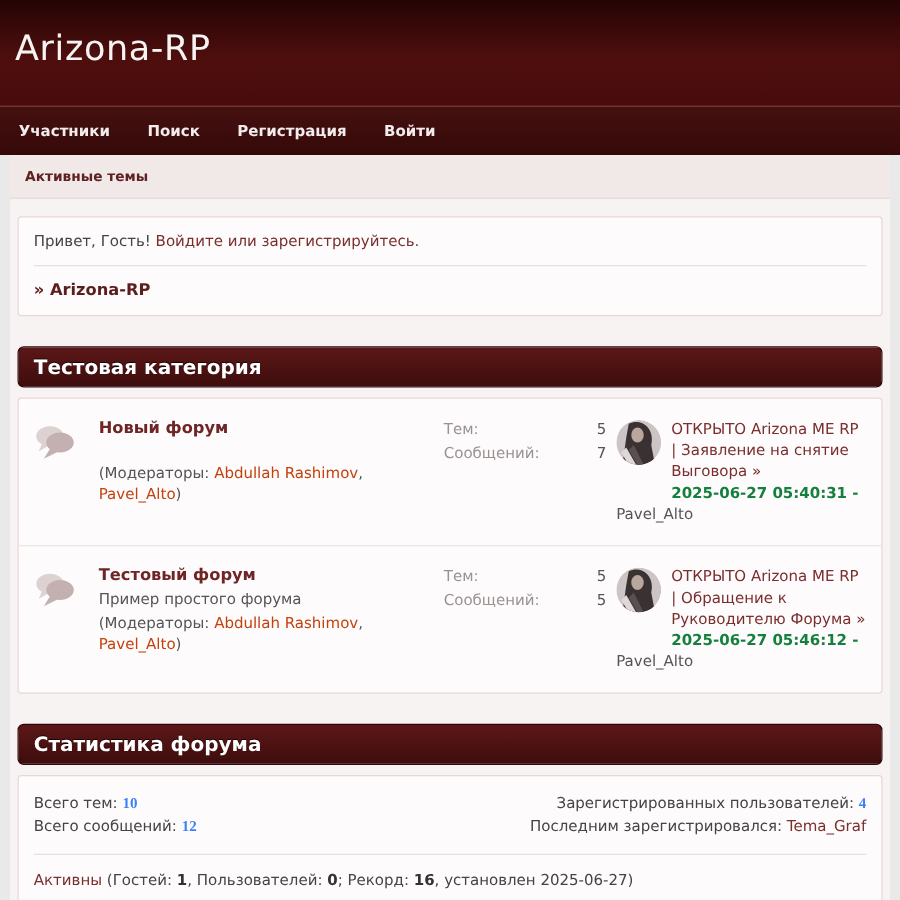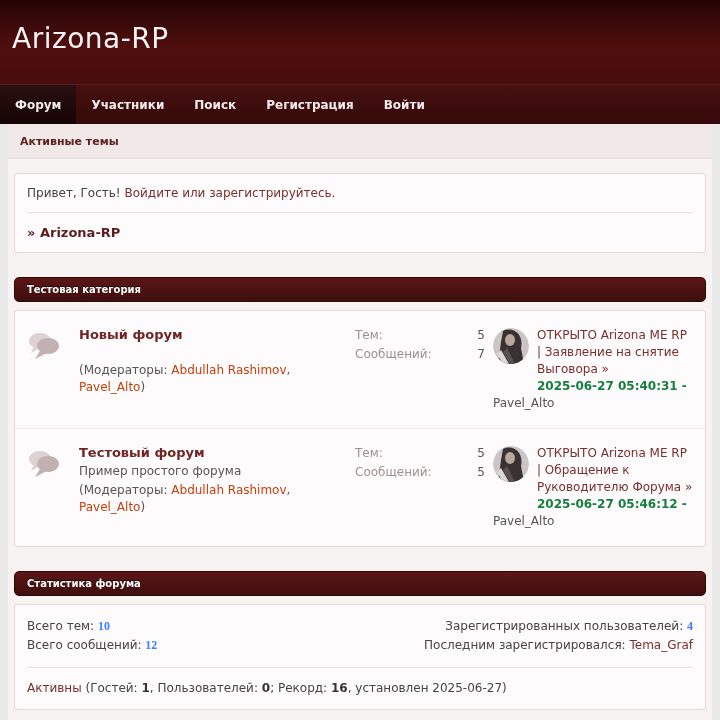--- a/index.html
+++ b/index.html
@@ -82,21 +82,21 @@
   .text-link { color: #7a2e2e; }
   .board-link { color: #5c1d1d; font-weight: bold; font-size: 13px; }
 
   
   .section-header {
     background: linear-gradient(180deg, #5c1717 0%, #3e0d0d 100%);
     border: 1px solid #2e0808;
     border-radius: 5px;
     color: #ffffff;
     font-weight: bold;
-    font-size: 10px;
+    font-size: 16px;
     padding: 6px 12px;
     text-shadow: 0 -1px 0 #1a0303;
     margin-bottom: 8px;
   }
 
   
   .forum-row {
     display: grid;
     grid-template-columns: 44px 1fr 130px 200px;
     padding: 16px 12px;
@@ -150,21 +150,20 @@
   .online-line b { color: #333; }
 </style>
 </head>
 <body>
 
 <header class="site-header">
   <a class="site-title">Arizona-RP</a>
 </header>
 
 <nav class="main-nav">
-  <a class="nav-item active">Форум</a>
   <a class="nav-item">Участники</a>
   <a class="nav-item">Поиск</a>
   <a class="nav-item">Регистрация</a>
   <a class="nav-item">Войти</a>
 </nav>
 
 <div class="wrapper">
 
   <div class="breadcrumb-bar">
     <a class="breadcrumb-link">Активные темы</a>

